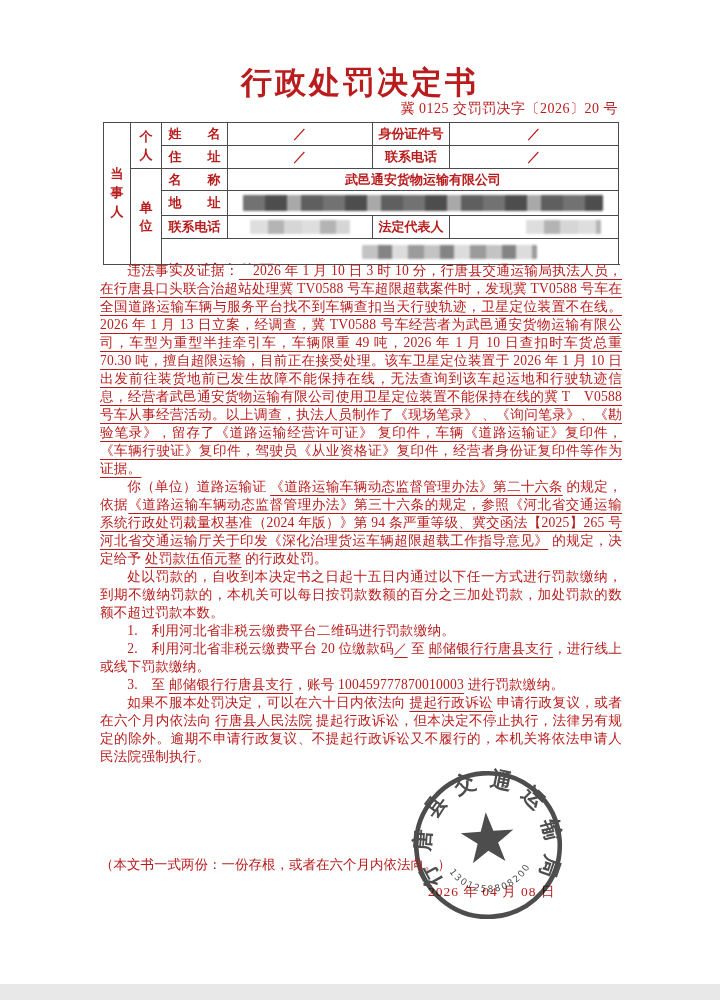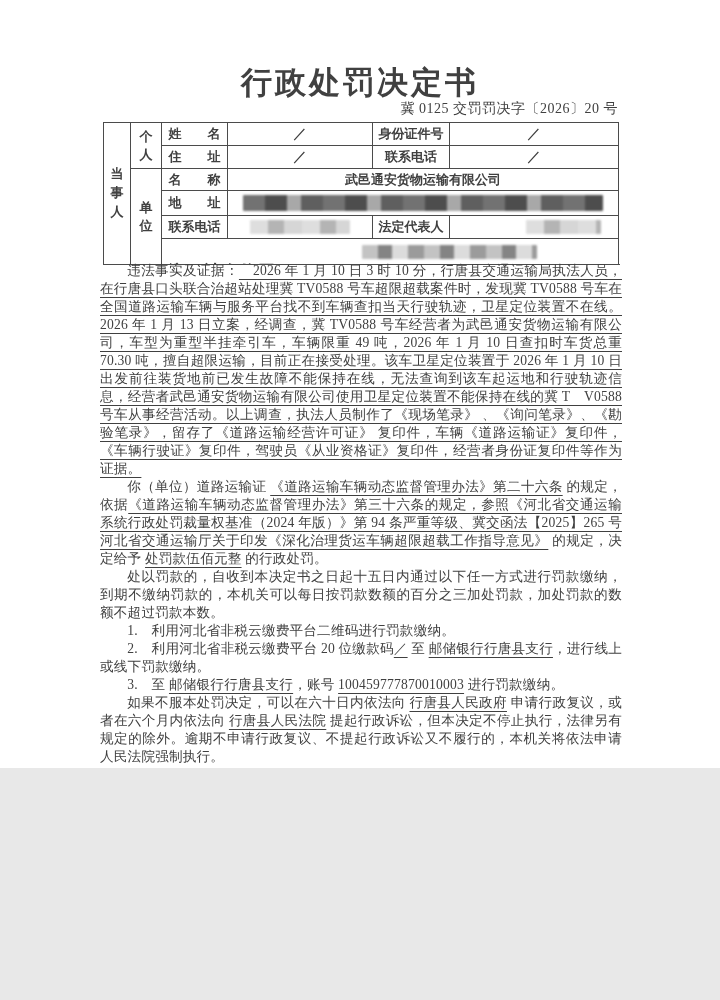--- a/index.html
+++ b/index.html
@@ -1,18 +1,18 @@
 <!DOCTYPE html>
 <html><head>
 <meta charset="utf-8">
 <style>
   html,body{margin:0;padding:0;background:#e8e8e8;}
   .sheet{
-    position:relative;width:720px;height:768px;margin:0 auto;
-    background:#fff;color:#404040;overflow:hidden;
+    position:relative;width:720px;height:984px;margin:0 auto;
+    background:#fff;color:#b91c1c;overflow:hidden;
     font-family:"Liberation Serif","DejaVu Serif",serif;
   }
   .doc-title{
     position:absolute;top:62px;left:0;width:100%;
     text-align:center;font-size:31px;font-weight:bold;letter-spacing:3px;margin:0;
   }
   .doc-number{
     position:absolute;top:100px;right:102px;
     font-size:14px;letter-spacing:.5px;
   }
@@ -128,21 +128,21 @@
       </table>
   </div>
 
   <div class="body-text">
     <p><span>违法事实及证据：</span><span class="u">　2026 年 1 月 10 日 3 时 10 分，行唐县交通运输局执法人员，在行唐县口头联合治超站处理冀 TV0588 号车超限超载案件时，发现冀 TV0588 号车在全国道路运输车辆与服务平台找不到车辆查扣当天行驶轨迹，卫星定位装置不在线。2026 年 1 月 13 日立案，经调查，冀 TV0588 号车经营者为武邑通安货物运输有限公司，车型为重型半挂牵引车，车辆限重 49 吨，2026 年 1 月 10 日查扣时车货总重 70.30 吨，擅自超限运输，目前正在接受处理。该车卫星定位装置于 2026 年 1 月 10 日出发前往装货地前已发生故障不能保持在线，无法查询到该车起运地和行驶轨迹信息，经营者武邑通安货物运输有限公司使用卫星定位装置不能保持在线的冀 T　V0588 号车从事经营活动。以上调查，执法人员制作了《现场笔录》 、《询问笔录》、《勘验笔录》，留存了《道路运输经营许可证》 复印件，车辆《道路运输证》复印件，《车辆行驶证》复印件，驾驶员《从业资格证》复印件，经营者身份证复印件等作为证据。</span></p>
     <p><span>你（单位）道路运输证 </span><span class="u">《道路运输车辆动态监督管理办法》第二十六条</span><span> 的规定，依据</span><span class="u">《道路运输车辆动态监督管理办法》第三十六条的规定，参照《河北省交通运输系统行政处罚裁量权基准（2024 年版）》第 94 条严重等级、冀交函法【2025】265 号河北省交通运输厅关于印发《深化治理货运车辆超限超载工作指导意见》</span><span> 的规定，决定给予 </span><span class="u">处罚款伍佰元整</span><span> 的行政处罚。</span></p>
     <p><span>处以罚款的，自收到本决定书之日起十五日内通过以下任一方式进行罚款缴纳，到期不缴纳罚款的，本机关可以每日按罚款数额的百分之三加处罚款，加处罚款的数额不超过罚款本数。</span></p>
     <p><span>1.　利用河北省非税云缴费平台二维码进行罚款缴纳。</span></p>
     <p><span>2.　利用河北省非税云缴费平台 20 位缴款码</span><span class="u">／</span><span> 至 </span><span class="u">邮储银行行唐县支行</span><span>，进行线上或线下罚款缴纳。</span></p>
     <p><span>3.　至 </span><span class="u">邮储银行行唐县支行</span><span>，账号 </span><span class="u">100459777870010003</span><span> 进行罚款缴纳。</span></p>
-    <p><span>如果不服本处罚决定，可以在六十日内依法向 </span><span class="u">行唐县人民政府</span><span> 申请行政复议，或者在六个月内依法向 </span><span class="u">行唐县人民法院</span><span> 提起行政诉讼，但本决定不停止执行，法律另有规定的除外。逾期不申请行政复议、不提起行政诉讼又不履行的，本机关将依法申请人民法院强制执行。</span></p>
+    <p><span>如果不服本处罚决定，可以在六十日内依法向 </span><span class="u">提起行政诉讼</span><span> 申请行政复议，或者在六个月内依法向 </span><span class="u">行唐县人民法院</span><span> 提起行政诉讼，但本决定不停止执行，法律另有规定的除外。逾期不申请行政复议、不提起行政诉讼又不履行的，本机关将依法申请人民法院强制执行。</span></p>
   </div>
 
   <div class="date-line">2026 年 04 月 08 日</div>
 
   <svg class="stamp" viewBox="0 0 158 158" aria-hidden="true">
     <defs>
       <path id="stamp-arc-top" d="M 32.3,111.7 A 57,57 0 1 1 125.7,111.7" fill="none"></path>
       <path id="stamp-arc-bottom" d="M 38.4,100.6 A 46,46 0 0 0 119.6,100.6" fill="none"></path>
     </defs>
     <circle cx="79" cy="79" r="70" fill="none" stroke="#2e2e2e" stroke-width="4.5"></circle>

